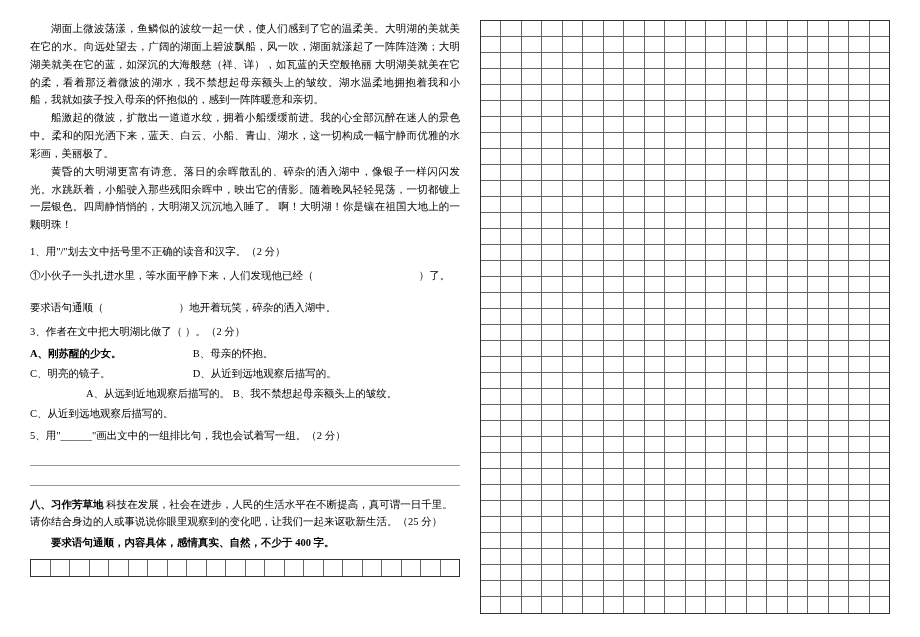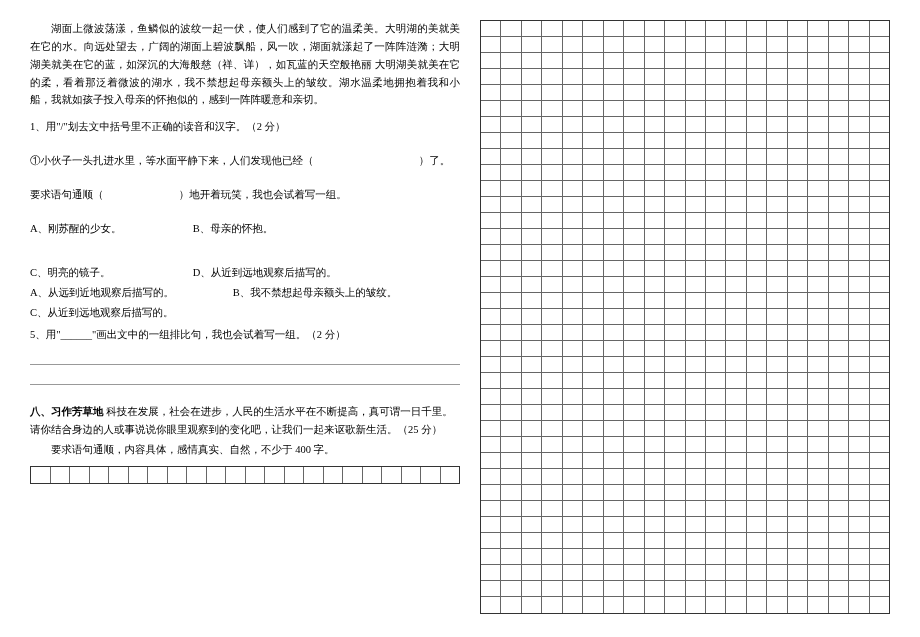--- a/index.html
+++ b/index.html
@@ -28,33 +28,33 @@
     }
     .passage p {
       text-indent: 2em;
     }
     .question {
       line-height: 1.9;
       margin: 2px 0;
     }
     .sub-question {
       line-height: 1.9;
-      margin: 14px 0;
+      margin: 4px 0;
     }
     .options {
       line-height: 1.9;
     }
     .writing-line {
       border-bottom: 1px solid #999;
       height: 16px;
       margin: 4px 0;
     }
     .section-title {
       font-weight: bold;
-      margin-top: 18px;
+      margin-top: 10px;
       line-height: 1.7;
     }
     .grid-box {
       border: 1px solid #333;
       border-collapse: collapse;
       width: 100%;
     }
     .grid-row {
       display: flex;
       height: 16px;
@@ -77,58 +77,61 @@
       border: 1px solid #333;
     }
     .bold { font-weight: bold; }
   </style>
 </head>
 <body>
 
 <div class="left-col">
   <div class="passage">
     <p>湖面上微波荡漾，鱼鳞似的波纹一起一伏，使人们感到了它的温柔美。大明湖的美就美在它的水。向远处望去，广阔的湖面上碧波飘船，风一吹，湖面就漾起了一阵阵涟漪；大明湖美就美在它的蓝，如深沉的大海般慈（祥、详），如瓦蓝的天空般艳丽 大明湖美就美在它的柔，看着那泛着微波的湖水，我不禁想起母亲额头上的皱纹。湖水温柔地拥抱着我和小船，我就如孩子投入母亲的怀抱似的，感到一阵阵暖意和亲切。</p>
+    <p>船激起的微波，扩散出一道道水纹，拥着小船缓缓前进。我的心全部沉醉在迷人的景色中。柔和的阳光洒下来，蓝天、白云、小船、青山、湖水，这一切构成一幅宁静而优雅的水彩画，美丽极了。</p>
+    <p>黄昏的大明湖更富有诗意。落日的余晖散乱的、碎杂的洒入湖中，像银子一样闪闪发光。水跳跃着，小船驶入那些残阳余晖中，映出它的倩影。随着晚风轻轻晃荡，一切都镀上一层银色。四周静悄悄的，大明湖又沉沉地入睡了。        啊！大明湖！你是镶在祖国大地上的一颗明珠！</p>
   </div>
 
   <div class="question">1、用"/"划去文中括号里不正确的读音和汉字。（2 分）</div>
 
   <div class="sub-question">
     <span>①小伙子一头扎进水里，等水面平静下来，人们发现他已经（</span>
     <span style="display:inline-block;width:100px;"></span>
     <span>）了。</span>
   </div>
 
   <div class="sub-question" style="margin-top:12px;">
     <span>要求语句通顺（</span>
     <span style="display:inline-block;width:70px;"></span>
-    <span>）地开着玩笑，我也会试着写一组。</span>
+    <span>）地开着玩笑，碎杂的洒入湖中。</span>
   </div>
 
 
+  <div class="question">3、作者在文中把大明湖比做了（              ）。（2 分）</div>
   <div class="options">
-    <span style="display:inline-block;width:160px;">A、刚苏醒的少女。</span>
+    <span style="display:inline-block;width:160px;font-weight:bold;">A、刚苏醒的少女。</span>
     <span>B、母亲的怀抱。</span><br>
-    <span style="display:inline-block;width:160px;margin-top:24px;">C、明亮的镜子。</span>
+    <span style="display:inline-block;width:160px;">C、明亮的镜子。</span>
     <span>D、从近到远地观察后描写的。</span>
   </div>
 
   <div class="options">
-    <span style="display:inline-block;width:200px;">A、从远到近地观察后描写的。</span>
+    <span style="display:inline-block;width:200px;text-align:right;">A、从远到近地观察后描写的。</span>
     <span>B、我不禁想起母亲额头上的皱纹。</span><br>
     <span>C、从近到远地观察后描写的。</span>
   </div>
 
   <div class="question">5、用"______"画出文中的一组排比句，我也会试着写一组。（2 分）</div>
   <div class="writing-line"></div>
   <div class="writing-line"></div>
 
   <div class="section-title">
     <span class="bold">八、习作芳草地</span><span style="font-weight:normal;">  科技在发展，社会在进步，人民的生活水平在不断提高，真可谓一日千里。请你结合身边的人或事说说你眼里观察到的变化吧，让我们一起来讴歌新生活。（25 分）</span>
   </div>
-  <div class="question" style="text-indent:2em;">要求语句通顺，内容具体，感情真实、自然，不少于 400 字。</div>
+  <div class="question" style="text-indent:2em;font-weight:bold;">要求语句通顺，内容具体，感情真实、自然，不少于 400 字。</div>
 
   <div class="grid-box left-grid" id="left-grid">
       <div class="grid-row">
         <div class="grid-cell"></div>
         <div class="grid-cell"></div>
         <div class="grid-cell"></div>
         <div class="grid-cell"></div>
         <div class="grid-cell"></div>
         <div class="grid-cell"></div>
         <div class="grid-cell"></div>

